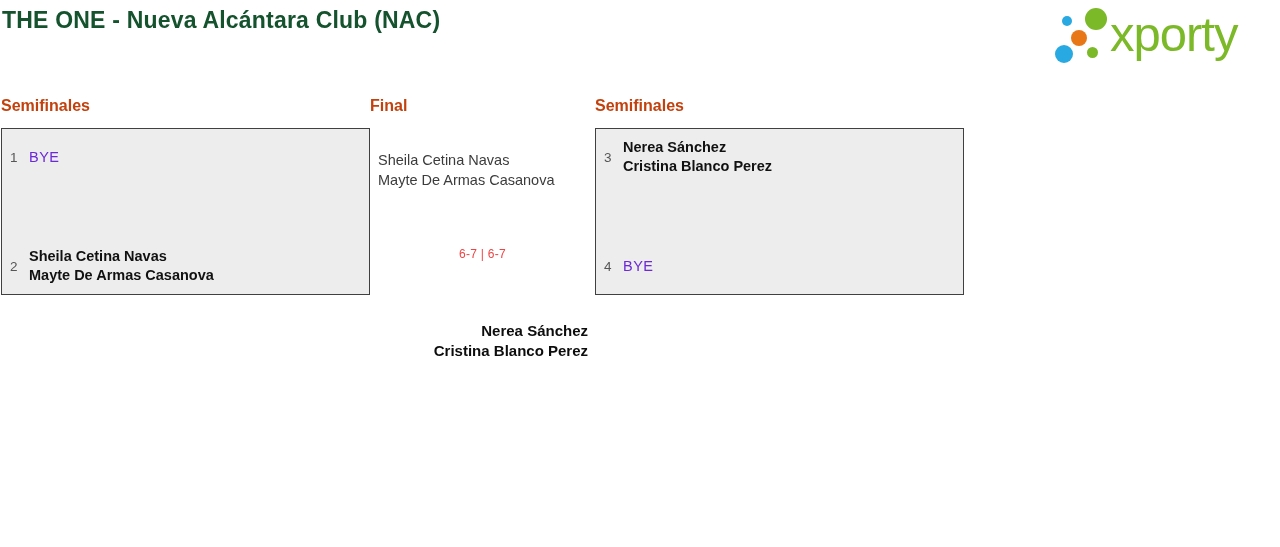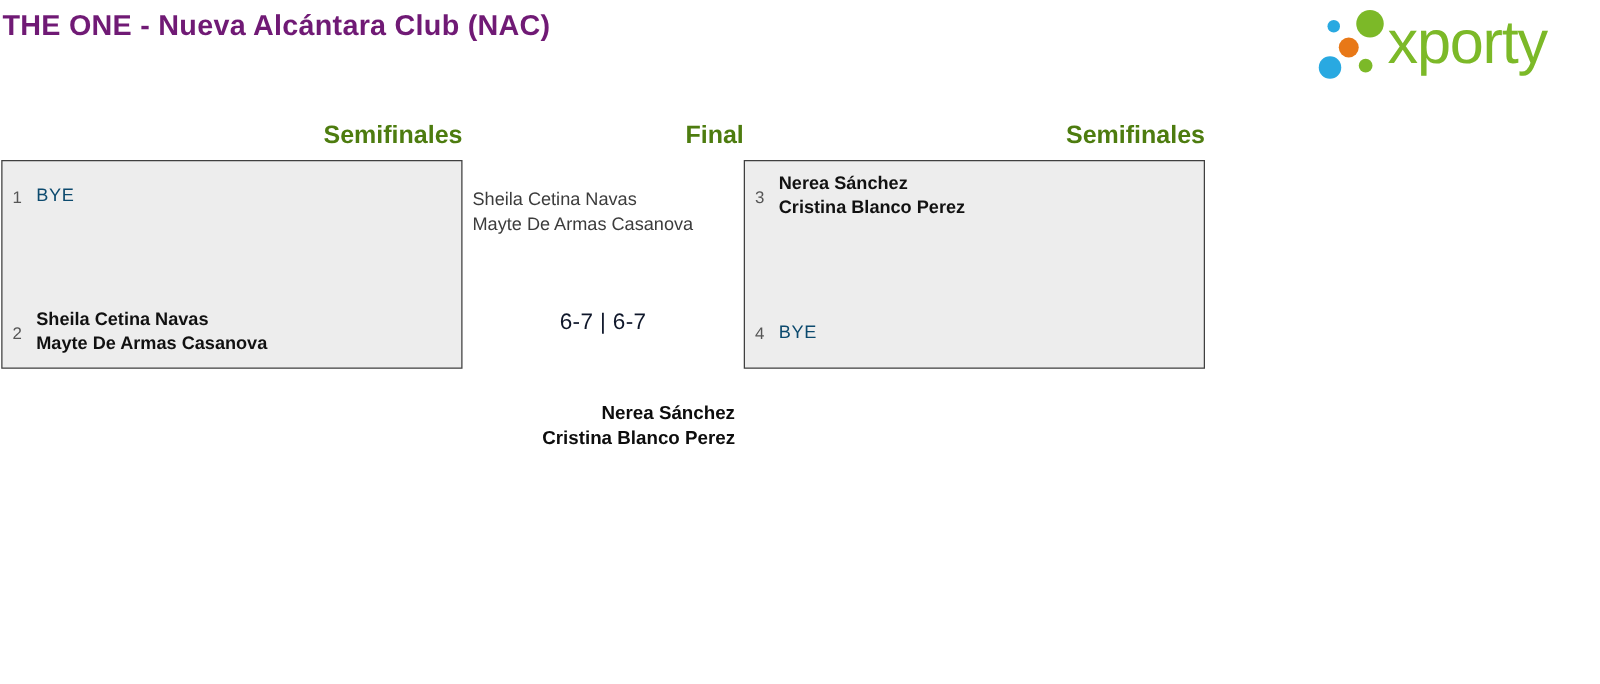--- a/index.html
+++ b/index.html
@@ -3,55 +3,55 @@
 <meta charset="utf-8">
 <style>
   * { margin: 0; padding: 0; box-sizing: border-box; }
   html, body { width: 1280px; height: 547px; background: #ffffff; overflow: hidden; }
   body { font-family: "Liberation Sans", "DejaVu Sans", sans-serif; color: #1b1b1b; position: relative; }
 
   .stage { position: relative; width: 1280px; height: 547px; background: #fff; }
 
   
   .title-block { position: absolute; left: 2px; top: 4px; }
-  .title-line { font-size: 23px; font-weight: 600; line-height: 33.5px; color: #701a75; letter-spacing: 0.2px; white-space: nowrap; }
+  .title-line { font-size: 23px; font-weight: 600; line-height: 33.5px; color: #14532d; letter-spacing: 0.2px; white-space: nowrap; }
 
   
   .logo { position: absolute; left: 1050px; top: 0; width: 230px; height: 72px; cursor: pointer; }
   .dot { position: absolute; border-radius: 50%; }
   .dot-blue-sm   { left: 12px; top: 16px; width: 10px; height: 10px; background: #29a9e1; }
   .dot-green-lg  { left: 35px; top: 8px;  width: 22px; height: 22px; background: #7cb928; }
   .dot-orange    { left: 21px; top: 30px; width: 16px; height: 16px; background: #e87817; }
   .dot-blue-lg   { left: 5px;  top: 45px; width: 18px; height: 18px; background: #29a9e1; }
   .dot-green-sm  { left: 37px; top: 47px; width: 11px; height: 11px; background: #7cb928; }
   .wordmark { position: absolute; left: 60px; top: 4px; font-size: 49px; font-weight: 400; letter-spacing: -1px; color: #7cb928; line-height: 60px; }
 
   
-  .round-header { position: absolute; top: 97px; text-align: right; font-size: 20px; font-weight: 700; color: #4d7c0f; }
+  .round-header { position: absolute; top: 97px; text-align: left; font-size: 16px; font-weight: 700; color: #c2410c; }
   .round-header.left   { left: 1px;   width: 369px; }
   .round-header.center { left: 370px; width: 225px; }
   .round-header.right  { left: 595px; width: 369px; }
 
   
   .match-box { position: absolute; top: 128px; height: 167px; background: #ededed; border: 1px solid #404040;
                display: flex; flex-direction: column; justify-content: space-between; padding: 2px 0; }
   .match-box.left  { left: 1px;   width: 369px; }
   .match-box.right { left: 595px; width: 369px; }
 
   .slot { display: flex; align-items: center; min-height: 52px; padding: 0 8px; }
   .seed { width: 12px; flex: 0 0 12px; font-size: 13.5px; color: #565656; text-align: left; margin-right: 7px; }
   .team-names { display: flex; flex-direction: column; }
   .team-name { font-size: 14.5px; font-weight: 700; color: #111; line-height: 19px; white-space: nowrap; }
-  .team-name.bye { font-weight: 400; color: #0c4a6e; letter-spacing: 0.5px; }
+  .team-name.bye { font-weight: 400; color: #6d28d9; letter-spacing: 0.5px; }
 
   
   .final-team { position: absolute; left: 378px; top: 151px; }
   .final-team .line { font-size: 14.5px; font-weight: 400; color: #3c3c3c; line-height: 19.5px; white-space: nowrap; }
   .final-score { position: absolute; left: 370px; top: 247px; width: 225px; text-align: center;
-                 font-size: 18px; color: #0f172a; letter-spacing: 0.3px; }
+                 font-size: 12px; color: #ef4444; letter-spacing: 0.3px; }
   .final-winner { position: absolute; left: 370px; top: 321px; width: 218px; text-align: right; }
   .final-winner .line { font-size: 15px; font-weight: 700; color: #0d0d0d; line-height: 19.5px; white-space: nowrap; }
 </style>
 </head>
 <body>
 
 <div class="stage">
 
   <div class="title-block">
     <div class="title-line">THE ONE - Nueva Alcántara Club (NAC)</div>

